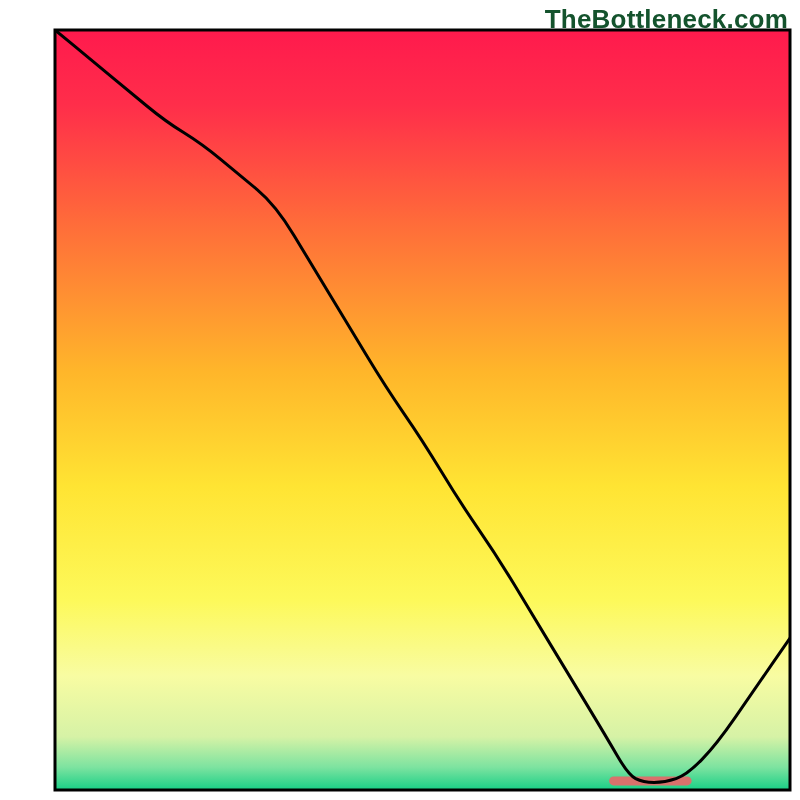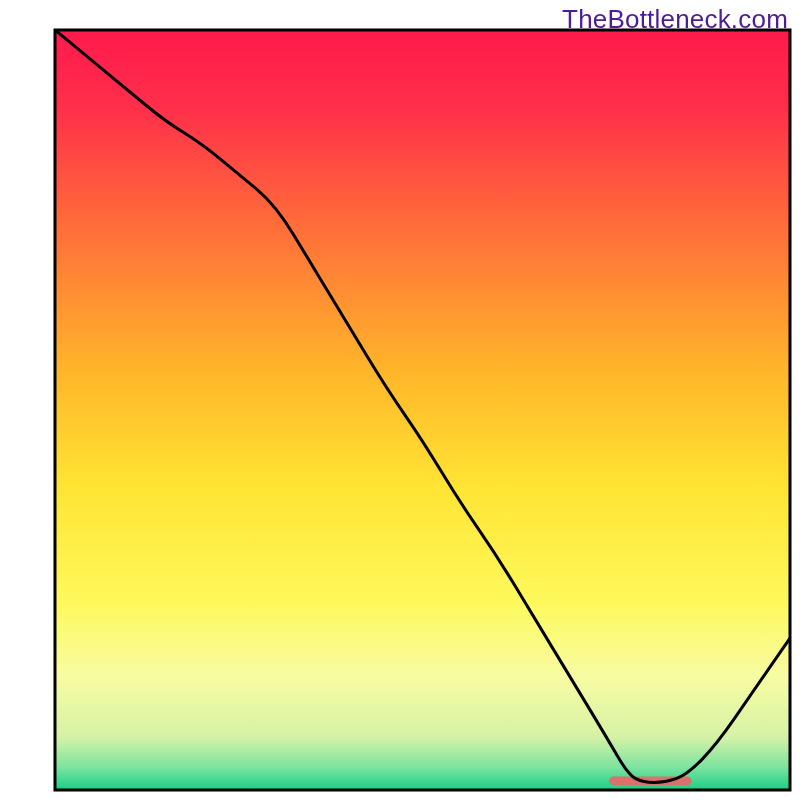--- a/index.html
+++ b/index.html
@@ -14,22 +14,22 @@
   .stage {
     position: relative;
     width: 800px;
     height: 800px;
   }
   .watermark {
     position: absolute;
     top: 4px;
     right: 12px;
     font-size: 26px;
-    font-weight: 400;
-    color: #4c1d95;
+    font-weight: 700;
+    color: #14532d;
     letter-spacing: 0.2px;
     text-align: right;
   }
   svg { display: block; }
 </style>
 </head>
 <body>
 
 <div class="stage">
   <div class="watermark">TheBottleneck.com</div>

